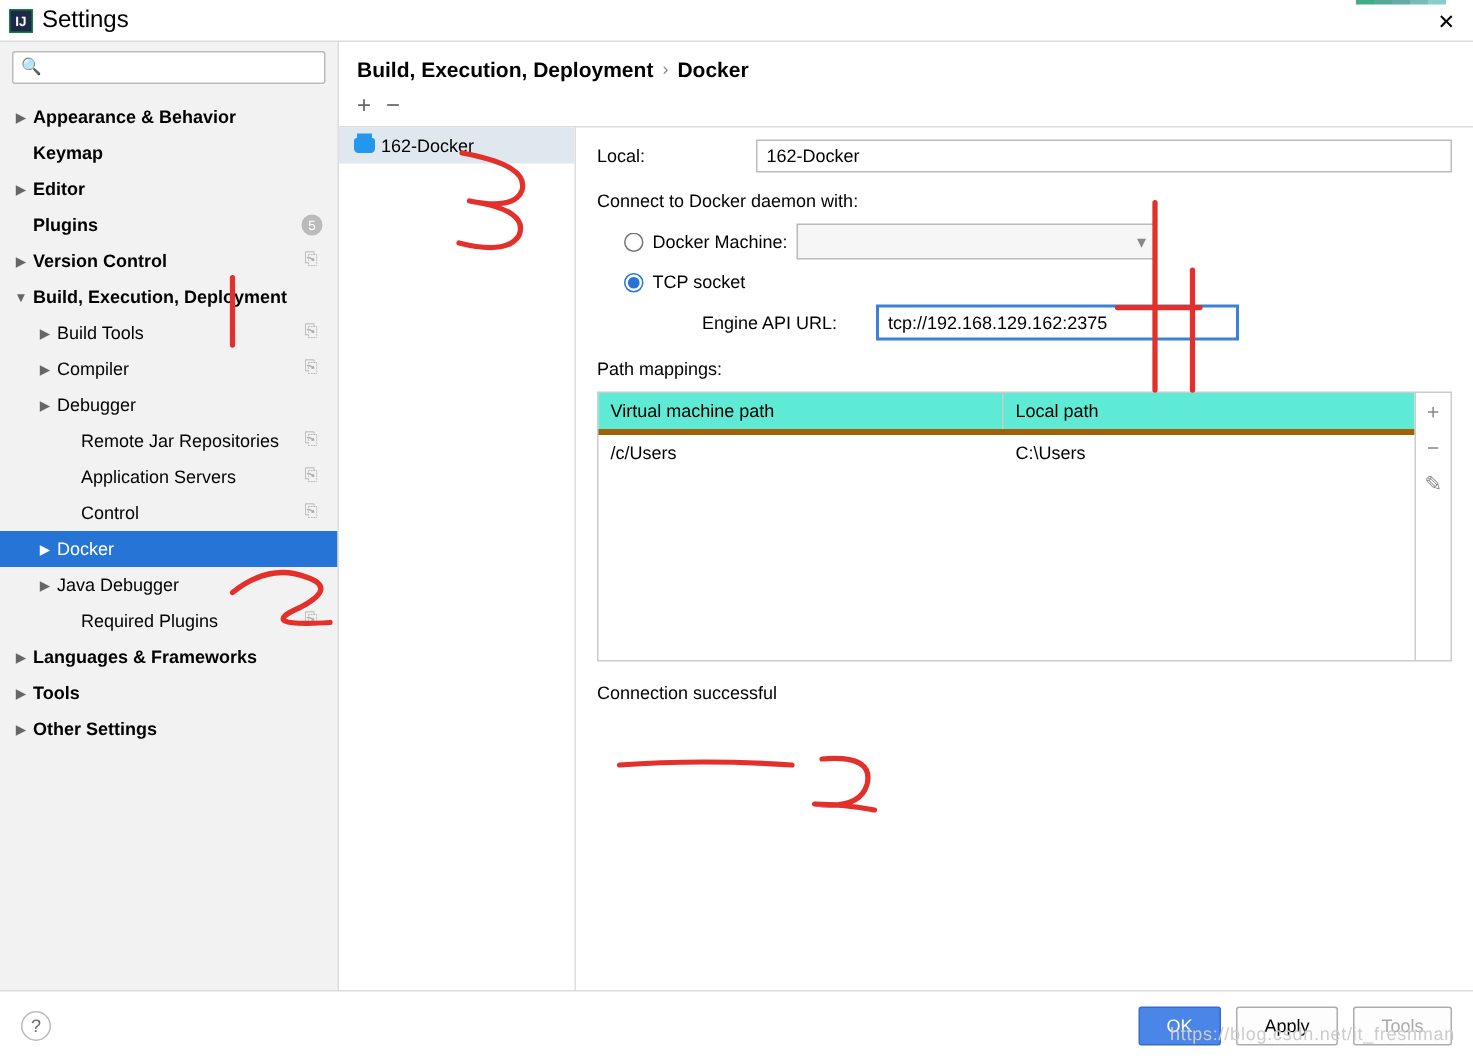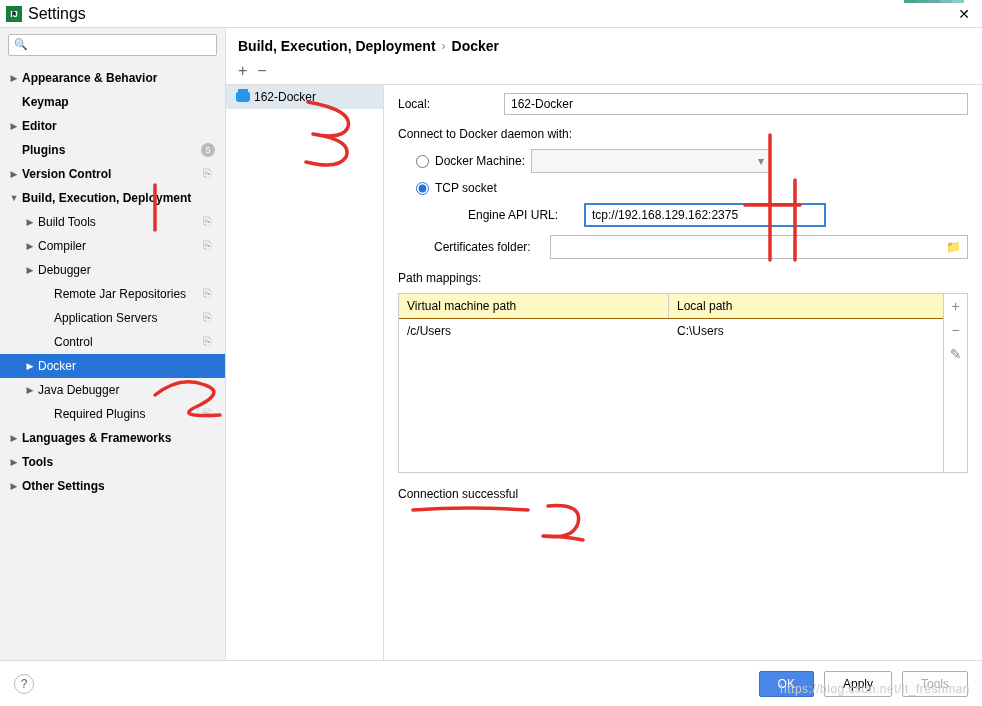--- a/index.html
+++ b/index.html
@@ -1,19 +1,19 @@
 <!DOCTYPE html>
 <html><head>
 <meta charset="utf-8">
 <style>
 * { box-sizing: border-box; margin: 0; padding: 0; font-family: "Segoe UI", Arial, sans-serif; }
 body { width: 982px; height: 706px; background: #fff; font-size: 12px; color: #000; overflow: hidden; position: relative; }
 
 .titlebar { height: 28px; display: flex; align-items: center; padding: 0 6px; border-bottom: 1px solid #ddd; position: relative; }
-.titlebar .ij-icon { width: 16px; height: 16px; background: #1c2a48; border: 6px solid #15803d; margin-right: 6px; display: inline-flex; align-items: center; justify-content: center; color: #fff; font-size: 9px; font-weight: bold; }
+.titlebar .ij-icon { width: 16px; height: 16px; background: #1c2a48; border: 1px solid #15803d; margin-right: 6px; display: inline-flex; align-items: center; justify-content: center; color: #fff; font-size: 9px; font-weight: bold; }
 .titlebar .title { font-size: 16px; }
 .titlebar .close { position: absolute; right: 12px; top: 6px; font-size: 14px; cursor: pointer; }
 .top-indicator { position:absolute; right:18px; top:-3px; width:60px; height:6px; background:linear-gradient(90deg,#4a8 0 20%,#5a9 20% 40%,#6aa 40% 60%,#7bb 60% 80%,#8cc 80% 100%);}
 
 .body { display: flex; height: 632px; }
 .sidebar { width: 226px; background: #f2f2f2; border-right: 1px solid #ddd; display: flex; flex-direction: column; }
 .search-wrap { padding: 6px 8px; }
 .search { width: 100%; height: 22px; border: 1px solid #bbb; border-radius: 2px; padding: 0 18px 0 18px; font-size: 12px; background:#fff; }
 .search-wrap { position: relative; }
 .search-wrap .mag { position:absolute; left:14px; top:10px; font-size:11px; color:#888;}
@@ -52,21 +52,21 @@
 .combo { width:240px; height:24px; border:1px solid #bbb; background:#f6f6f6; display:flex; align-items:center; justify-content:flex-end; padding:0 6px; color:#888;}
 .sub-row { display:flex; align-items:center; gap:8px; padding-left:36px;}
 .sub-row label { width: 108px; margin-left: 34px;}
 .url-input { width:242px; height:24px; border:2px solid #3b82d6; padding:0 6px; font-size:12px; outline:none;}
 .folder-row { display:flex; align-items:center; gap:8px; padding-left:36px;}
 .folder-row label { width:108px;}
 .folder-input { flex:1; height:24px; border:1px solid #bbb; display:flex; align-items:center; justify-content:flex-end; padding:0 6px; color:#aaa;}
 .path-label { padding-top:4px;}
 .path-table { border:1px solid #ccc; height:180px; display:flex;}
 .path-grid { flex:1; display:flex; flex-direction:column;}
-.ph-head { display:flex; border-bottom:1px solid #a16207; background:#fef9c3;}
+.ph-head { display:flex; border-bottom:4px solid #a16207; background:#5eead4;}
 .ph-head div { padding:5px 8px; }
 .ph-head div:first-child { width:270px; border-right:1px solid #ccc;}
 .ph-body { display:flex;}
 .ph-body div { padding:5px 8px;}
 .ph-body div:first-child { width:270px;}
 .path-tools { width:24px; border-left:1px solid #ccc; display:flex; flex-direction:column; align-items:center; padding-top:4px; gap:8px; color:#888;}
 .path-tools span { cursor:pointer; font-size:14px;}
 .status { padding:6px 0;}
 
 .footer { height:46px; border-top:1px solid #ddd; display:flex; align-items:center; padding:0 14px; gap:10px;}
@@ -208,26 +208,20 @@
           <span>Docker Machine:</span>
           <div class="combo">▾</div>
         </div>
         <div class="radio-row">
           <input type="radio" name="conn" checked="" style="">
           <span>TCP socket</span>
         </div>
         <div class="sub-row">
           <label>Engine API URL:</label>
           <input class="url-input" value="tcp://192.168.129.162:2375" style="">
-        </div>
-        <div class="folder-row">
-          <label>Certificates folder:</label>
-          <div class="folder-input">
-              <span>📁</span>
-            </div>
         </div>
         <div class="path-label">Path mappings:</div>
         <div class="path-table">
           <div class="path-grid">
             <div class="ph-head">
               <div>Virtual machine path</div>
               <div>Local path</div>
             </div>
             <div class="ph-body">
               <div>/c/Users</div>

